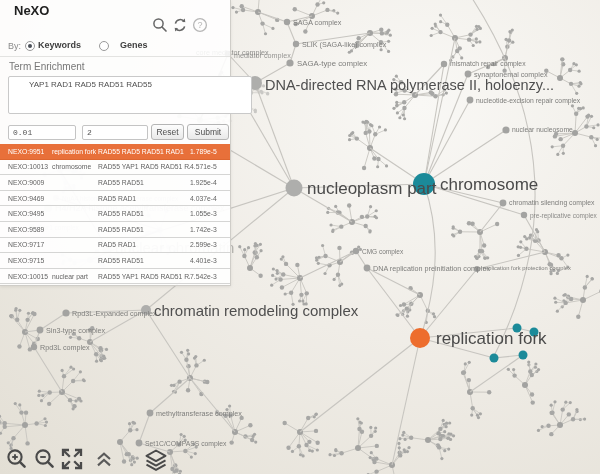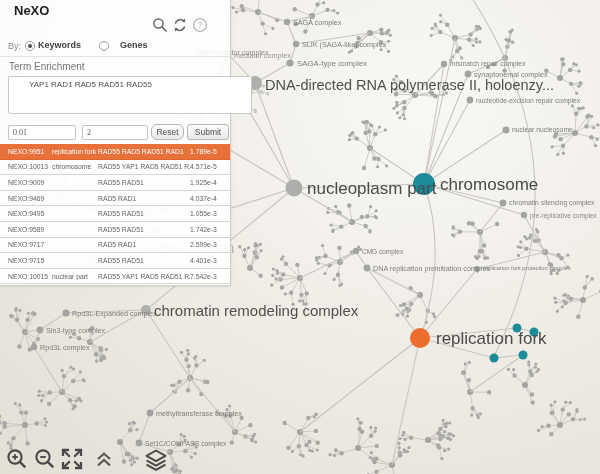--- a/index.html
+++ b/index.html
@@ -29,26 +29,26 @@
   .radio.checked::after{content:"";display:block;width:4px;height:4px;margin:2px;border-radius:50%;background:#4a4f57;}
   .r1{left:25px;} .r2{left:99px;}
   .radio-label{position:absolute;top:1px;color:#3f3f3f;cursor:pointer;font-weight:bold;}
   .rl1{left:38px;} .rl2{left:120px;}
   .divider{position:absolute;left:0;top:56px;width:100%;border-top:1px solid #e3e3e1;}
   .te-label{position:absolute;left:9px;top:61px;font-size:10px;color:#767676;}
   .genes-textarea{position:absolute;left:8px;top:76px;width:202px;height:30px;resize:none;
     border:1px solid #c9c9c9;border-radius:2px;font-size:8px;padding:3px 20px;color:#4f4f4f;
     background:#fff;font-family:"Liberation Sans",sans-serif;outline:none;}
   .num-input{position:absolute;top:125px;height:11px;border:1px solid #c4c4c4;border-radius:2px;
-    font-size:8px;padding:1px 4px;color:#555;background:#fff;font-family:Liberation Serif, serif;outline:none;}
+    font-size:8px;padding:1px 4px;color:#555;background:#fff;font-family:Liberation Mono, monospace;outline:none;}
   .n1{left:8px;width:58px;} .n2{left:82px;width:56px;}
   .p-btn{position:absolute;top:124px;height:16px;font-size:8.5px;color:#4f4f4f;cursor:pointer;
     background:linear-gradient(#fdfdfd,#e9e9e9);border:1px solid #b5b5b5;border-radius:3px;
     font-family:"Liberation Sans",sans-serif;padding:0 4px;}
-  .b-reset{left:151px;width:33px;border-radius:6px;} .b-submit{left:187px;width:42px;}
+  .b-reset{left:151px;width:33px;} .b-submit{left:187px;width:42px;}
   
   .rtable{position:absolute;left:0;top:144px;width:230px;}
   .trow{display:flex;align-items:center;height:14.6px;border-bottom:1px solid rgba(206,206,204,.85);
     background:rgba(255,255,255,.45);font-size:6.8px;color:#636363;cursor:pointer;white-space:nowrap;}
   .trow.sel{background:#e8703a;border-color:#dd6630;color:#fff;}
   .tc{overflow:hidden;}
   .tc0{width:44px;padding-left:8px;} .tc1{width:46px;} .tc2{width:92px;} .tc3{flex:1;padding-right:5px;}
   
   .tbtn{position:absolute;z-index:20;cursor:pointer;}
 </style>

